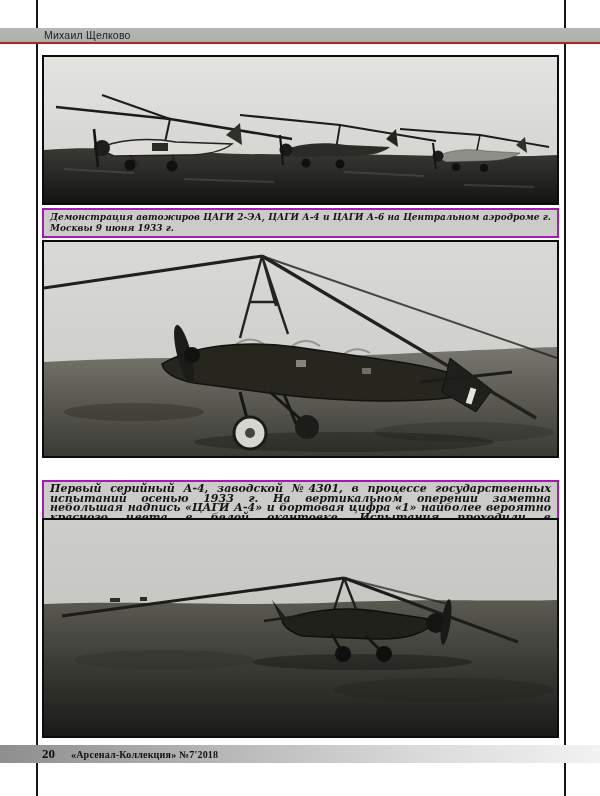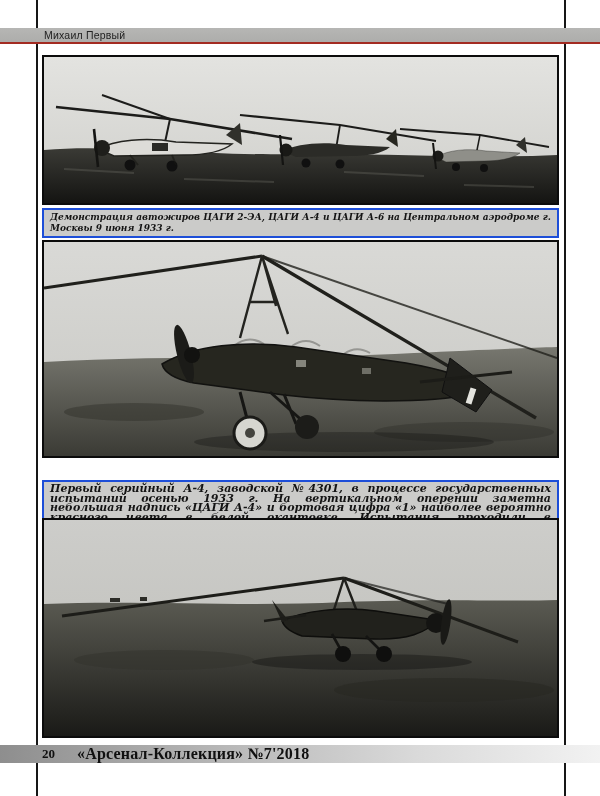--- a/index.html
+++ b/index.html
@@ -26,50 +26,50 @@
 
   .photo{
     position:absolute;left:42px;width:517px;
     border:2px solid #0b0b0b;box-sizing:border-box;background:#d8d8d5;
   }
   .photo svg{display:block;width:100%;height:100%;}
 
   .caption{
     position:absolute;left:42px;width:517px;box-sizing:border-box;
     background:var(--caption-bg,#cbcbc9);
-    border:2px solid #1d4ed8;
+    border:2px solid #a21caf;
     padding:2px 6px 3px 6px;
     font-family:"DejaVu Serif",serif;
     font-style:italic;font-weight:700;
     color:#141414;text-align:justify;
   }
   #caption-1{top:208px;font-size:9px;line-height:10.6px;min-height:30px;}
   #caption-2{top:480px;font-size:11px;line-height:9.6px;min-height:55px;}
 
   #photo-1{top:55px;height:150px;}
   #photo-2{top:240px;height:218px;}
   #photo-3{top:518px;height:220px;}
 
   .footer-bar{
     position:absolute;left:0;top:745px;width:600px;height:18px;
     background:linear-gradient(to right,#8e8e8e 0%,#b5b5b5 35%,#dadada 70%,#f2f2f2 100%);
     display:flex;align-items:center;
     font-family:"Liberation Serif",serif;font-weight:700;color:#101010;
   }
   .footer-bar .pagenum{margin-left:42px;font-size:13px;}
-  .footer-bar .journal{margin-left:22px;font-size:16px;letter-spacing:.2px;}
+  .footer-bar .journal{margin-left:16px;font-size:10px;letter-spacing:.2px;}
 </style>
 </head>
 <body>
 
 <div class="page-edge" id="edge-left"></div>
 <div class="page-edge" id="edge-right"></div>
 
 <div class="header-bar">
-  <span>Михаил Первый</span>
+  <span>Михаил Щелково</span>
 </div>
 <div class="accent-rule"></div>
 
 <div class="photo" id="photo-1">
   <svg viewBox="0 0 513 146" preserveAspectRatio="none">
     <defs>
       <linearGradient id="sky1" x1="0" y1="0" x2="0" y2="1">
         <stop offset="0" stop-color="#e3e3e0"></stop>
           <stop offset="1" stop-color="#cfcfcb"></stop>
       </linearGradient>

